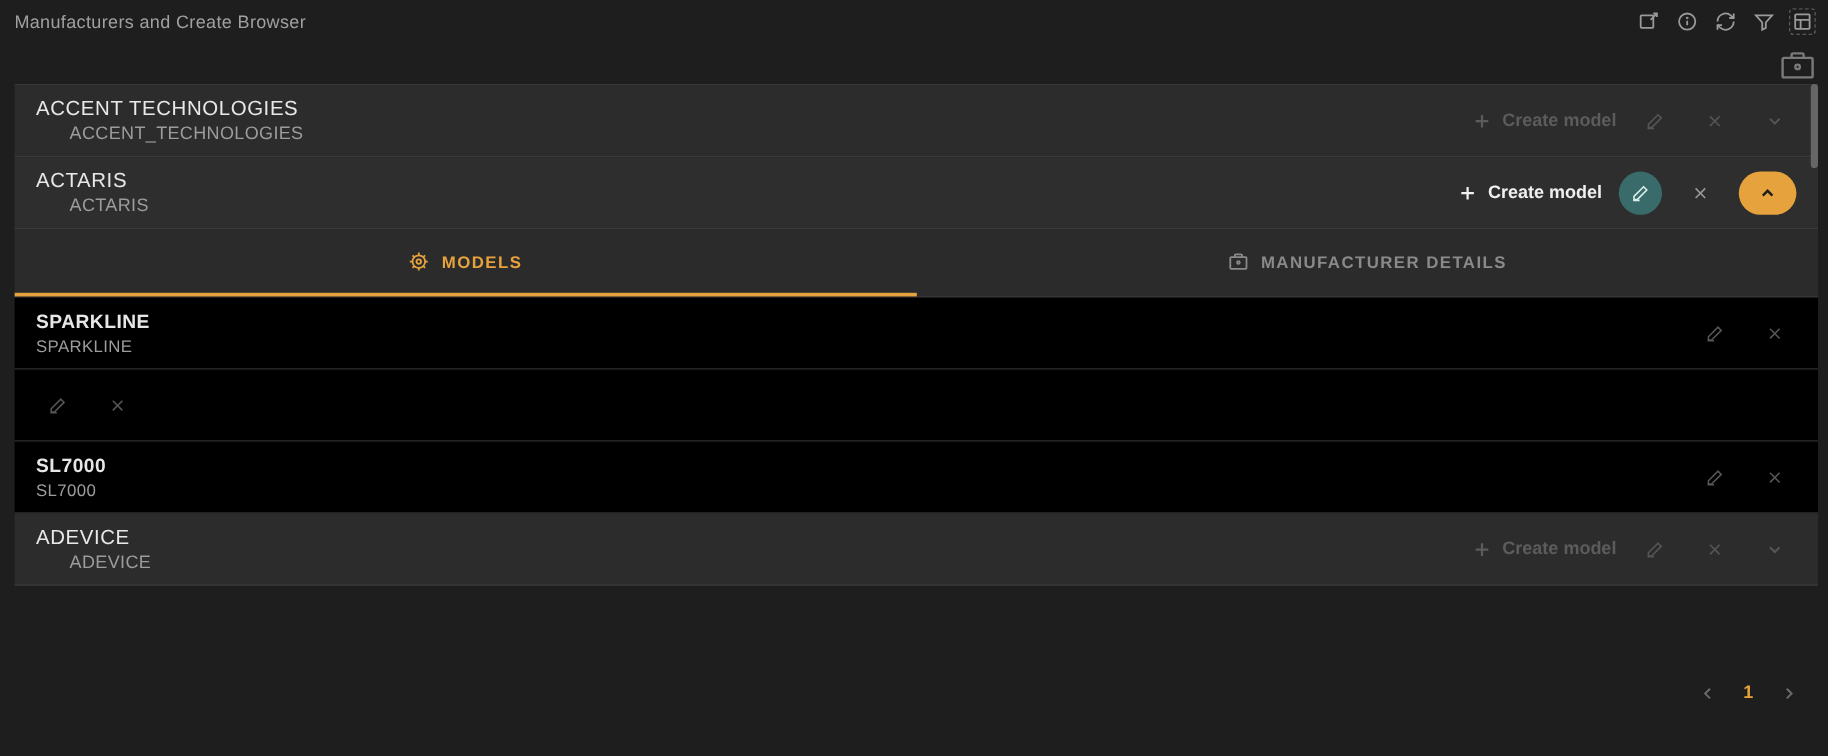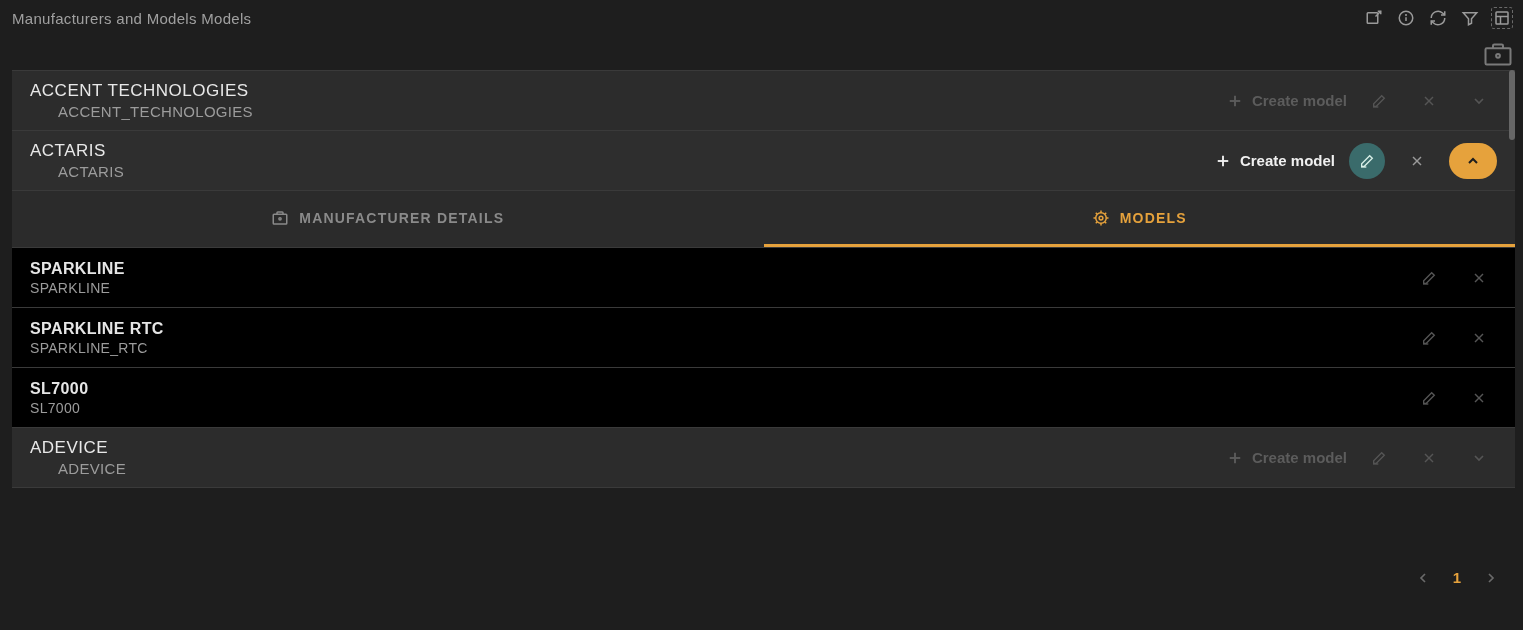--- a/index.html
+++ b/index.html
@@ -164,21 +164,21 @@
   }
   .pager .page-num { color: var(--accent); font-weight:700; font-size:15px;}
   .pager .chev { cursor:pointer; width:16px; height:16px; color:#6a6a6a;}
 
   svg { display:block; }
 </style>
 </head>
 <body>
 
 <div class="topbar">
-  <div class="topbar-title">Manufacturers and Models Models</div>
+  <div class="topbar-title">Manufacturers and Create Browser</div>
   <div class="topbar-icons">
     <div class="icon-btn">
       <svg class="icon18" viewBox="0 0 24 24" fill="none" stroke="currentColor" stroke-width="2">
           <rect x="3" y="5" width="14" height="14" rx="1"></rect>
           <path d="M17 3h4v4"></path>
           <path d="M21 3l-7 7"></path>
         </svg>
     </div>
     <div class="icon-btn">
       <svg class="icon18" viewBox="0 0 24 24" fill="none" stroke="currentColor" stroke-width="2">
@@ -285,47 +285,47 @@
           </div>
           <div class="round-btn accent">
             <svg class="icon16" viewBox="0 0 24 24" fill="none" stroke="currentColor" stroke-width="3">
                 <polyline points="6 15 12 9 18 15"></polyline>
               </svg>
           </div>
         </div>
       </div>
 
       <div class="tabs">
-        <div class="tab">
-          <span>
-            <svg class="icon18" viewBox="0 0 24 24" fill="none" stroke="currentColor" stroke-width="2">
-                <rect x="3" y="7" width="18" height="13" rx="1"></rect>
-                <path d="M8 7V5a1 1 0 0 1 1-1h6a1 1 0 0 1 1 1v2"></path>
-                <circle cx="12" cy="13" r="1.5"></circle>
-              </svg>
-          </span>
-          <span>MANUFACTURER DETAILS</span>
-        </div>
         <div class="tab active">
           <span>
             <svg class="icon18" viewBox="0 0 24 24" fill="none" stroke="currentColor" stroke-width="2">
                 <circle cx="12" cy="12" r="7"></circle>
                 <circle cx="12" cy="12" r="2.5"></circle>
                 <line x1="12" y1="2" x2="12" y2="5"></line>
                 <line x1="12" y1="19" x2="12" y2="22"></line>
                 <line x1="2" y1="12" x2="5" y2="12"></line>
                 <line x1="19" y1="12" x2="22" y2="12"></line>
                 <line x1="5" y1="5" x2="7" y2="7"></line>
                 <line x1="17" y1="17" x2="19" y2="19"></line>
                 <line x1="19" y1="5" x2="17" y2="7"></line>
                 <line x1="7" y1="17" x2="5" y2="19"></line>
               </svg>
           </span>
           <span>MODELS</span>
         </div>
+        <div class="tab">
+          <span>
+            <svg class="icon18" viewBox="0 0 24 24" fill="none" stroke="currentColor" stroke-width="2">
+                <rect x="3" y="7" width="18" height="13" rx="1"></rect>
+                <path d="M8 7V5a1 1 0 0 1 1-1h6a1 1 0 0 1 1 1v2"></path>
+                <circle cx="12" cy="13" r="1.5"></circle>
+              </svg>
+          </span>
+          <span>MANUFACTURER DETAILS</span>
+        </div>
       </div>
 
       <div class="model-row">
         <div>
           <div class="name1">SPARKLINE</div>
           <div class="name2">SPARKLINE</div>
         </div>
         <div class="row-actions">
           <div class="round-btn dim">
               <svg class="icon16" viewBox="0 0 24 24" fill="none" stroke="currentColor" stroke-width="2">
@@ -337,24 +337,20 @@
               <svg class="icon16" viewBox="0 0 24 24" fill="none" stroke="currentColor" stroke-width="2">
                 <line x1="6" y1="6" x2="18" y2="18"></line>
                 <line x1="18" y1="6" x2="6" y2="18"></line>
               </svg>
             </div>
         </div>
       </div>
 
 
       <div class="model-row">
-        <div>
-          <div class="name1">SPARKLINE RTC</div>
-          <div class="name2">SPARKLINE_RTC</div>
-        </div>
         <div class="row-actions">
           <div class="round-btn dim">
               <svg class="icon16" viewBox="0 0 24 24" fill="none" stroke="currentColor" stroke-width="2">
                 <path d="M4 20h4L20 8l-4-4L4 16v4z"></path>
                 <line x1="3" y1="21" x2="11" y2="21"></line>
               </svg>
             </div>
           <div class="round-btn dim">
               <svg class="icon16" viewBox="0 0 24 24" fill="none" stroke="currentColor" stroke-width="2">
                 <line x1="6" y1="6" x2="18" y2="18"></line>

